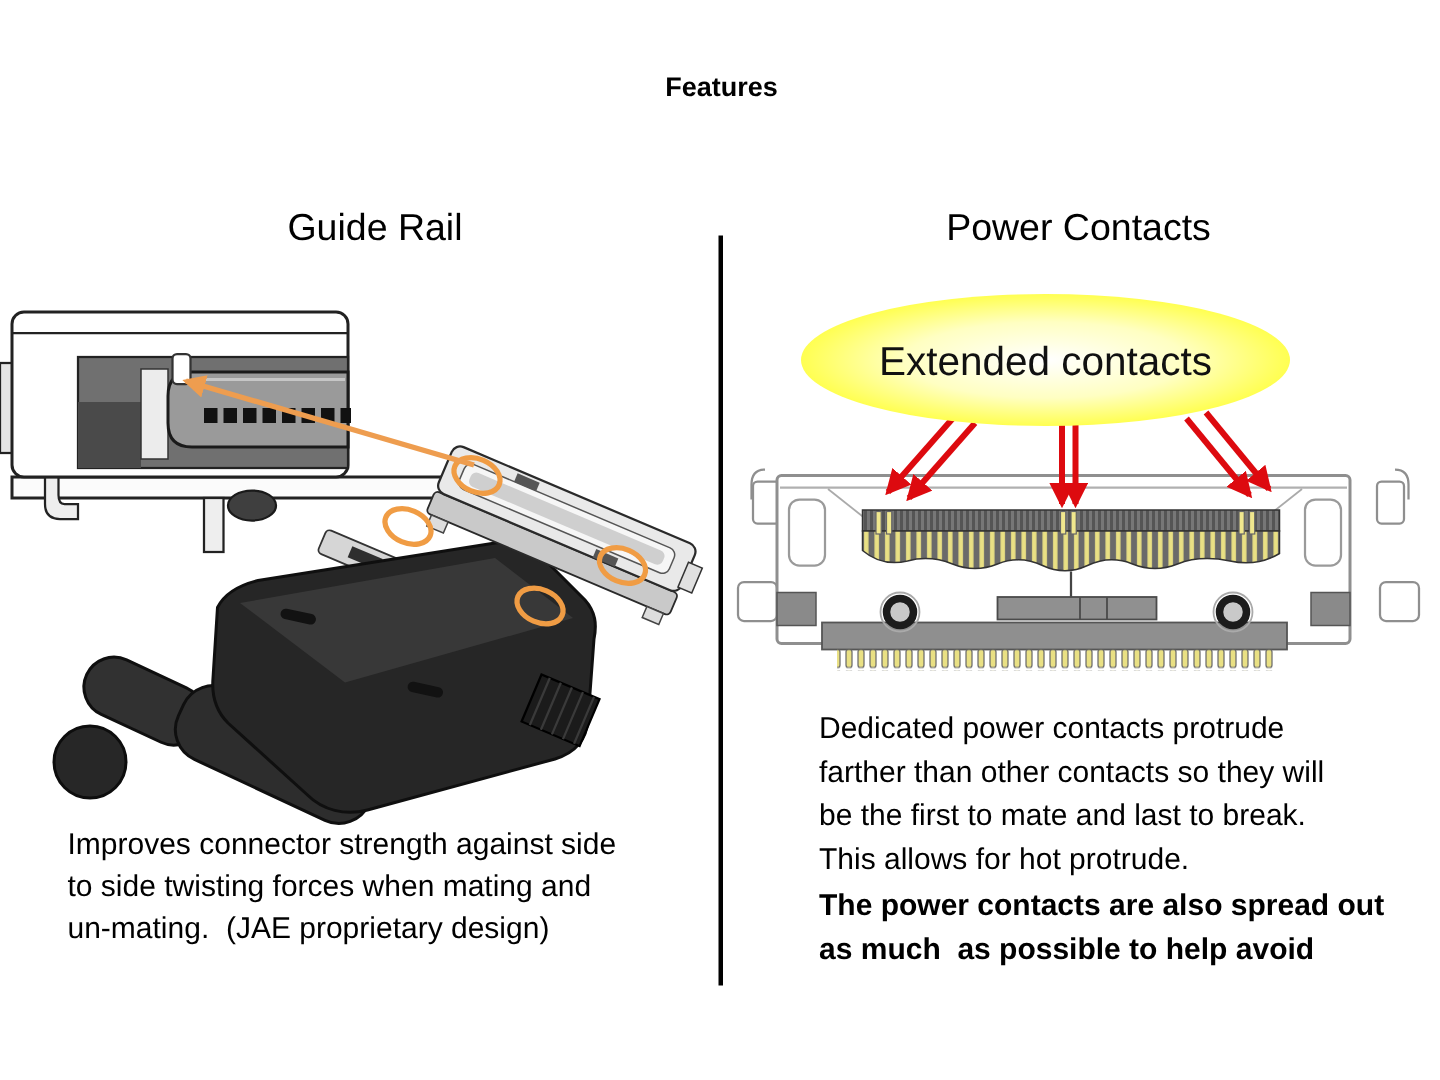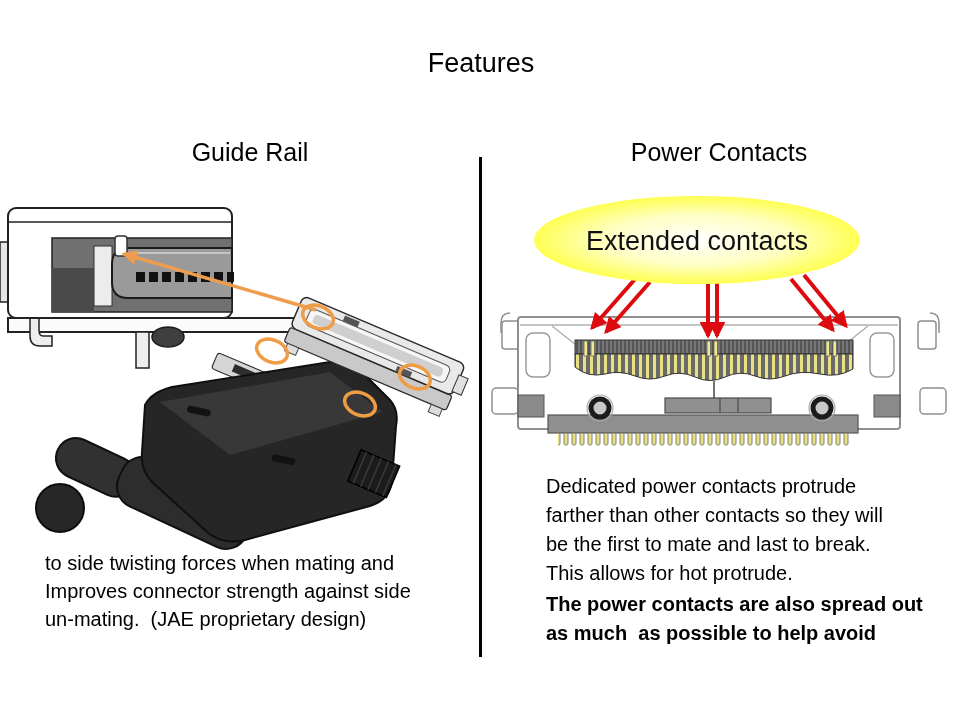--- a/index.html
+++ b/index.html
@@ -3,21 +3,21 @@
 <meta charset="utf-8">
 <style>
   html,body{margin:0;padding:0;background:#fff;}
   .slide{
     position:relative;width:960px;height:720px;background:#ffffff;
     font-family:"Liberation Sans","DejaVu Sans",sans-serif;color:#000;
     overflow:hidden;
   }
   .title{
     position:absolute;top:48px;left:481px;transform:translateX(-50%);
-    font-size:27px;font-weight:normal;white-space:pre;
+    font-size:18px;font-weight:bold;white-space:pre;
   }
   .col-heading{
     position:absolute;top:138px;transform:translateX(-50%);
     font-size:25px;text-underline-offset:5px;
     white-space:pre;
   }
   .col-heading.left{left:250px;}
   .col-heading.right{left:719px;}
   .divider{
     position:absolute;left:479px;top:157px;width:3px;height:500px;background:#000;
@@ -201,22 +201,22 @@
       <line x1="227" y1="87" x2="227" y2="141" marker-end="url(#rah)"></line>
       <line x1="314" y1="80" x2="356" y2="131" marker-end="url(#rah)"></line>
       <line x1="301" y1="84" x2="343" y2="135" marker-end="url(#rah)"></line>
     </g>
 
     <ellipse cx="207" cy="45" rx="163" ry="44" fill="url(#yg)"></ellipse>
     <text x="207" y="55" text-anchor="middle" font-size="27" fill="#111">Extended contacts</text>
   </svg>
 
   <div id="left-caption" class="para">
+    <div class="ln">Improves connector strength against side</div>
     <div class="ln">to side twisting forces when mating and</div>
-    <div class="ln">Improves connector strength against side</div>
     <div class="ln">un-mating.  (JAE proprietary design)</div>
   </div>
 
   <div id="right-para1" class="para right">
     <div class="ln">Dedicated power contacts protrude</div>
     <div class="ln">farther than other contacts so they will</div>
     <div class="ln">be the first to mate and last to break.</div>
     <div class="ln">This allows for hot protrude.</div>
   </div>
 

